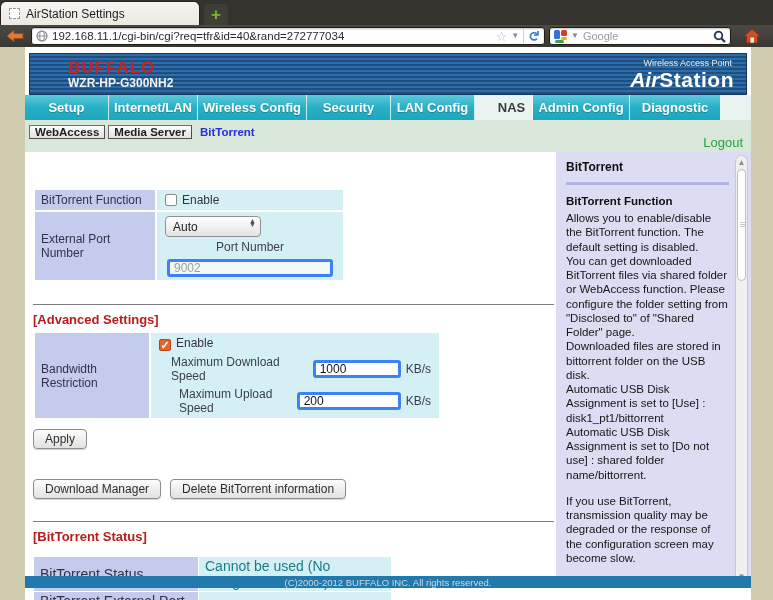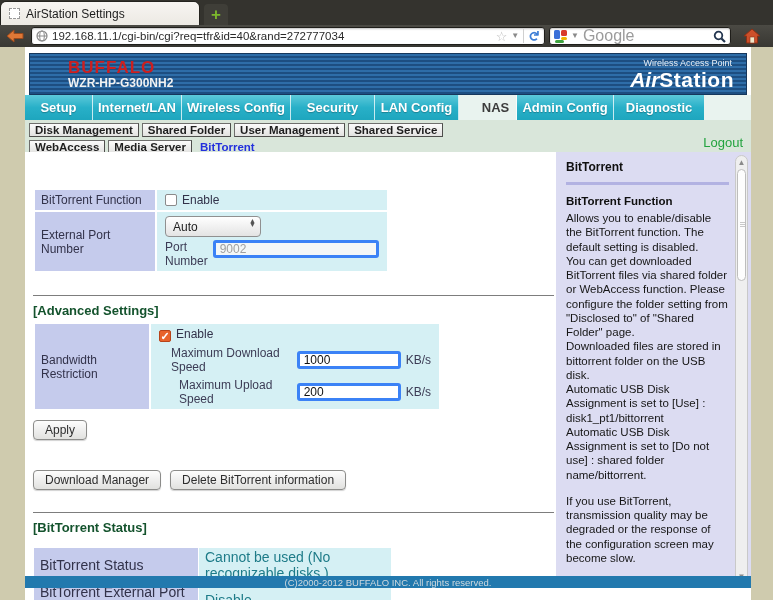--- a/index.html
+++ b/index.html
@@ -19,21 +19,21 @@
   .back-btn { width:24px; height:18px; display:flex; align-items:center; justify-content:center; flex:0 0 auto; }
   .url-field { flex:0 0 auto; width:514px; height:18px; background:#fff; border:1px solid #1f1e1a; border-radius:3px;
     box-shadow:inset 0 1px 2px rgba(0,0,0,.25); display:flex; align-items:center; padding:0 4px; gap:4px; }
   .url-text { flex:1; font-size:11.5px; color:#2a2a2a; white-space:nowrap; overflow:hidden; }
   .star { color:#bdbdbd; font-size:13px; line-height:1; }
   .mini-caret { color:#8a8a8a; font-size:8px; line-height:1; }
   .field-sep { width:1px; height:14px; background:#d0d0d0; }
   .reload { color:#3f7fd6; font-size:14px; font-weight:bold; line-height:1; transform:rotate(90deg); }
   .search-field { flex:0 0 auto; width:182px; height:18px; background:#fff; border:1px solid #1f1e1a; border-radius:3px;
     box-shadow:inset 0 1px 2px rgba(0,0,0,.25); display:flex; align-items:center; padding:0 4px; gap:4px; }
-  .search-ph { flex:1; font-size:16px; color:#9b9b9b; }
+  .search-ph { flex:1; font-size:11px; color:#9b9b9b; }
   .gicon { width:13px; height:13px; position:relative; flex:0 0 auto; }
   .gicon i { position:absolute; width:6px; height:6px; border-radius:1.5px; }
   .gicon .b { left:0; top:0; background:#3a6fd8; width:6px; height:9px; }
   .gicon .r { right:0; top:0; background:#d93a2b; }
   .gicon .y { right:0; top:7px; background:#f0b400; width:6px; height:3px;}
   .gicon .g { left:1px; bottom:0; background:#3fa33f; width:9px; height:3px; }
   .home-btn { width:22px; height:18px; display:flex; align-items:center; justify-content:center; flex:0 0 auto; margin-left:6px; }
 
   
   .page { height:553px; background:#cfcbae; }
@@ -47,21 +47,21 @@
   .model { position:absolute; left:38px; top:22px; color:#f2f2f2; font-size:12px; font-weight:bold; }
   .tagline { position:absolute; right:14px; top:4px; color:#e8eef5; font-size:9px; }
   .product { position:absolute; right:12px; top:14px; color:#ffffff; font-size:21px;margin-left:24px; }
   .product .air { font-style:italic; font-weight:bold; }
   .product .station { font-weight:bold; letter-spacing:.5px; }
 
   .navtabs { display:flex; height:25px; width:726px; background:#e9f3ef; }
   .tab { height:25px; display:flex; align-items:center; justify-content:center;
     background:linear-gradient(#5cc9da,#28b0c8 50%,#1ea6be); color:#fff; font-size:13px; font-weight:bold;
     text-shadow:0 1px 1px rgba(0,0,0,.25); border-right:1px solid rgba(255,255,255,.75); cursor:pointer; }
-  .tab:nth-child(1){width:68px;} .tab:nth-child(2){width:89px;} .tab:nth-child(3){width:109px;}
+  .tab:nth-child(1){width:84px;} .tab:nth-child(2){width:89px;} .tab:nth-child(3){width:109px;}
   .tab:nth-child(4){width:84px;} .tab:nth-child(5){width:84px;} .tab:nth-child(6){width:58px;padding-left:16px;}
   .tab:nth-child(7){width:97px;text-align:right;} .tab:nth-child(8){width:90px; border-right:none;}
   .tab.active { background:#e9f3ef; color:#3c3c3c; text-shadow:none; }
 
   .subnav { height:32px; width:726px; background:#d9e6da; padding:2px 4px 0 4px; position:relative; }
   .subrow { height:15px; display:flex; gap:3px; align-items:center; }
   .subbtn { background:linear-gradient(#fbfbfb,#e2e2e0); border:1px solid #6e6e6c; border-bottom-color:#4e4e4c;
     border-right-color:#4e4e4c; font-size:11.5px; font-weight:bold; color:#1e1e1e; padding:0 5px; height:14px;
     display:flex; align-items:center; cursor:pointer; }
   .sublink-active { color:#2330dd; font-size:11.5px; font-weight:bold; padding:0 5px; }
@@ -73,28 +73,28 @@
   table.cfg { border-collapse:separate; border-spacing:2px; margin-top:36px; }
   table.cfg td { font-size:12px; vertical-align:middle; }
   td.lbl { background:#c5cbec; color:#32324a; width:120px; padding:3px 6px; }
   td.val { background:#d5f0f4; color:#32324a; padding:3px 8px; }
   .cbx { display:inline-block; width:12px; height:12px; background:#fff; border:1px solid #8a8a8a; border-radius:2px;
     vertical-align:-2px; margin-right:5px; }
   .cbx.checked { background:#e8632c; border-color:#b8441a; color:#fff; font-size:11px; line-height:11px; text-align:center; font-weight:bold; }
   .selectbox { width:96px; height:21px; background:linear-gradient(#ffffff,#e3e3e3); border:1px solid #909090;
     border-radius:4px; display:flex; align-items:center; font-size:12px; color:#222; padding-left:7px; position:relative; margin:1px 0 3px 0; }
   .spinner { position:absolute; right:4px; top:2px; display:flex; flex-direction:column; line-height:.55; color:#555; font-size:7px; }
-  .portrow { display:flex; gap:5px; }
+  .portrow { display:flex; align-items:center; gap:5px;flex-direction:column; }
   .portlbl { font-size:12px; color:#3c3c55; }
   input.txt { height:18px; border:3px solid #3b82f6; border-radius:3px; font-size:12px; color:#111;
     font-family:"Liberation Sans", sans-serif; padding:0 4px; background:#fff; }
   input.disabled { color:#a0a0a0; background:#f4f7f7; width:166px; }
 
   hr.sep { border:none; border-top:1px solid #7d7d7d; width:521px; margin:22px 0 0 0; }
-  .sechead { font-size:13px; font-weight:bold; color:#14532d; margin:7px 0 0 0; }
+  .sechead { font-size:13px; font-weight:bold; color:#b91c1c; margin:7px 0 0 0; }
   .bwline { display:flex; align-items:center; gap:5px; margin-top:4px; font-size:12px; color:#3c3c55; }
   .btn { display:inline-block; background:linear-gradient(#fdfdfd,#e1e1df); border:1px solid #8c8c8a; border-radius:4px;
     box-shadow:0 1px 1px rgba(0,0,0,.18); font-size:12px; color:#2e2e2e; padding:2px 11px; cursor:pointer; }
   .applyrow { margin-top:9px; }
   .midbtns { margin-top:30px; display:flex; gap:9px; }
 
   table.status { border-collapse:separate; border-spacing:1px; margin-top:12px; }
   table.status td { font-size:14px; padding:1px 6px; }
   td.slbl { background:#c5cbec; color:#32324a; width:164px; }
   td.sval { background:#d5f0f4; color:#1d7b88; width:192px; }
@@ -187,26 +187,20 @@
         <div class="tab">Internet/LAN</div>
         <div class="tab">Wireless Config</div>
         <div class="tab">Security</div>
         <div class="tab">LAN Config</div>
         <div class="tab active">NAS</div>
         <div class="tab">Admin Config</div>
         <div class="tab">Diagnostic</div>
       </div>
 
       <div class="subnav">
-        <div class="subrow">
-          <span class="subbtn">Disk Management</span>
-          <span class="subbtn">Shared Folder</span>
-          <span class="subbtn">User Management</span>
-          <span class="subbtn">Shared Service</span>
-        </div>
         <div class="subrow" style="margin-top:2px;">
           <span class="subbtn">WebAccess</span>
           <span class="subbtn">Media Server</span>
           <span class="sublink-active">BitTorrent</span>
         </div>
         <span class="logout">Logout</span>
       </div>
 
       <div class="main-area">
         <div class="content">
@@ -244,21 +238,21 @@
           <table class="cfg" style="margin-top:4px;">
             <tbody>
                 <tr>
               <td class="lbl" style="width:114px;">Bandwidth Restriction</td>
               <td class="val" style="width:288px;">
                 <div>
                   <span class="cbx checked">✓</span><span>Enable</span>
                 </div>
                 <div class="bwline" style="margin-left:12px;">
                   <span>Maximum Download Speed</span>
-                  <input class="txt" style="width: 104px;" value="1000">
+                  <input class="txt" style="width: 88px;" value="1000">
                   <span>KB/s</span>
                 </div>
                 <div class="bwline" style="margin-left:20px;">
                   <span>Maximum Upload Speed</span>
                   <input class="txt" style="width: 104px;" value="200">
                   <span>KB/s</span>
                 </div>
               </td>
             </tr>
           </tbody>

